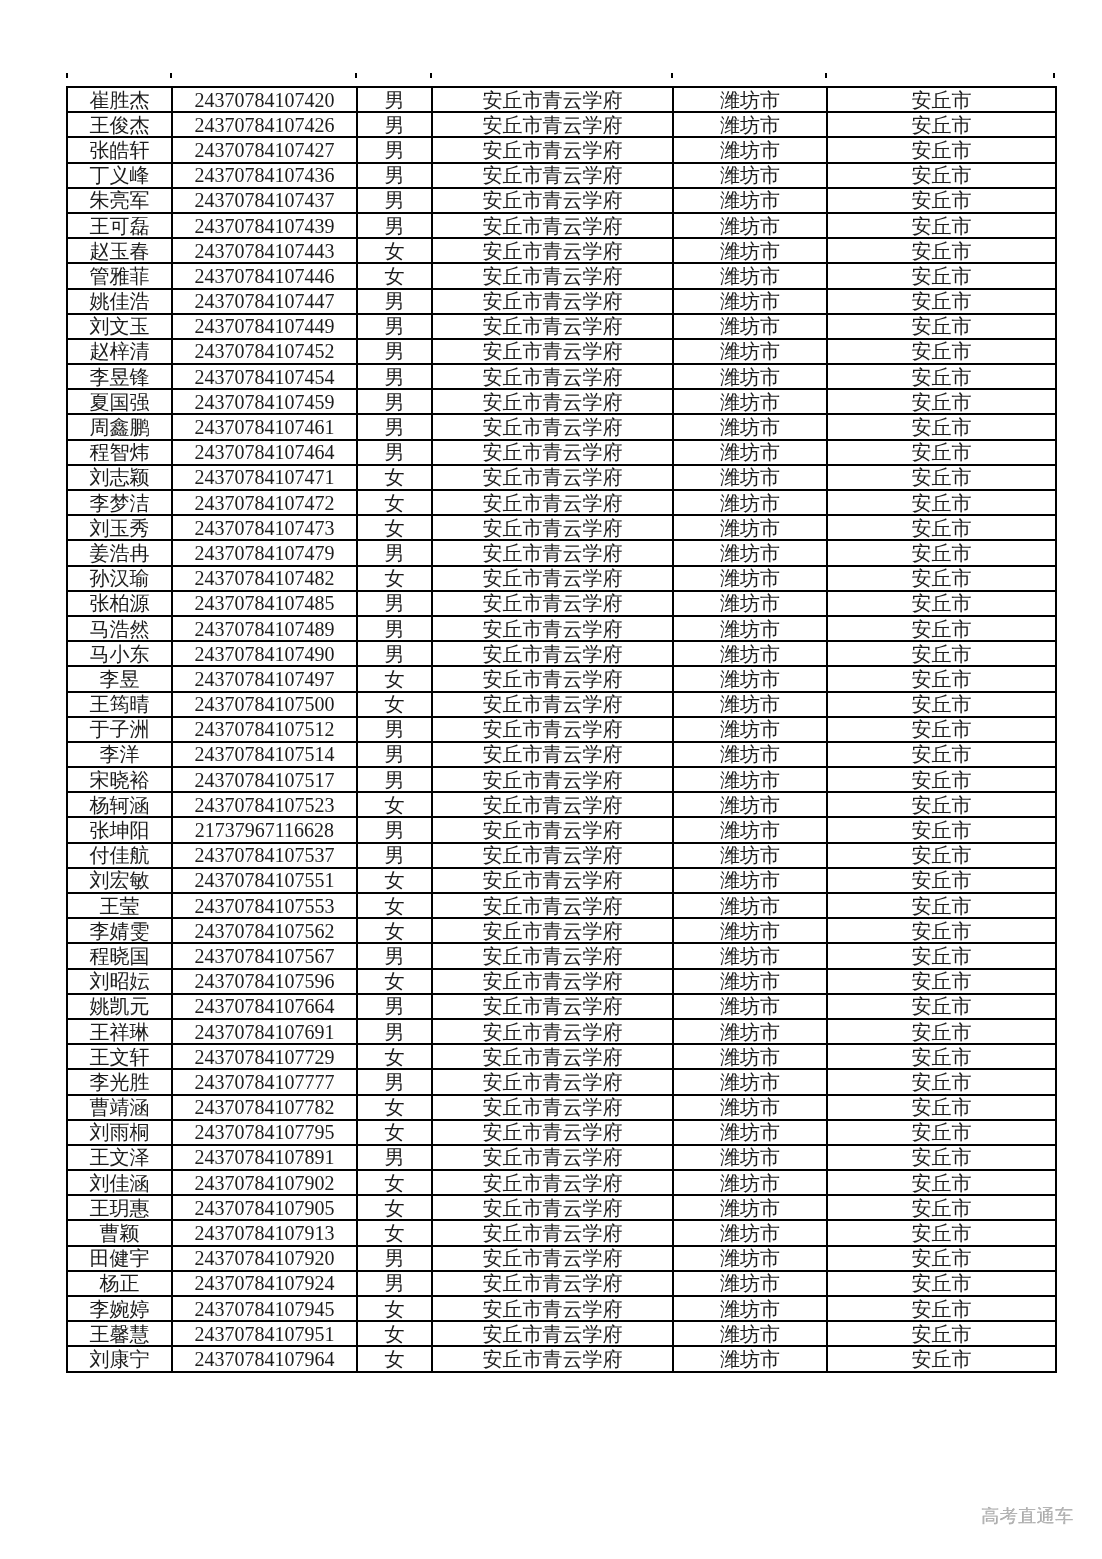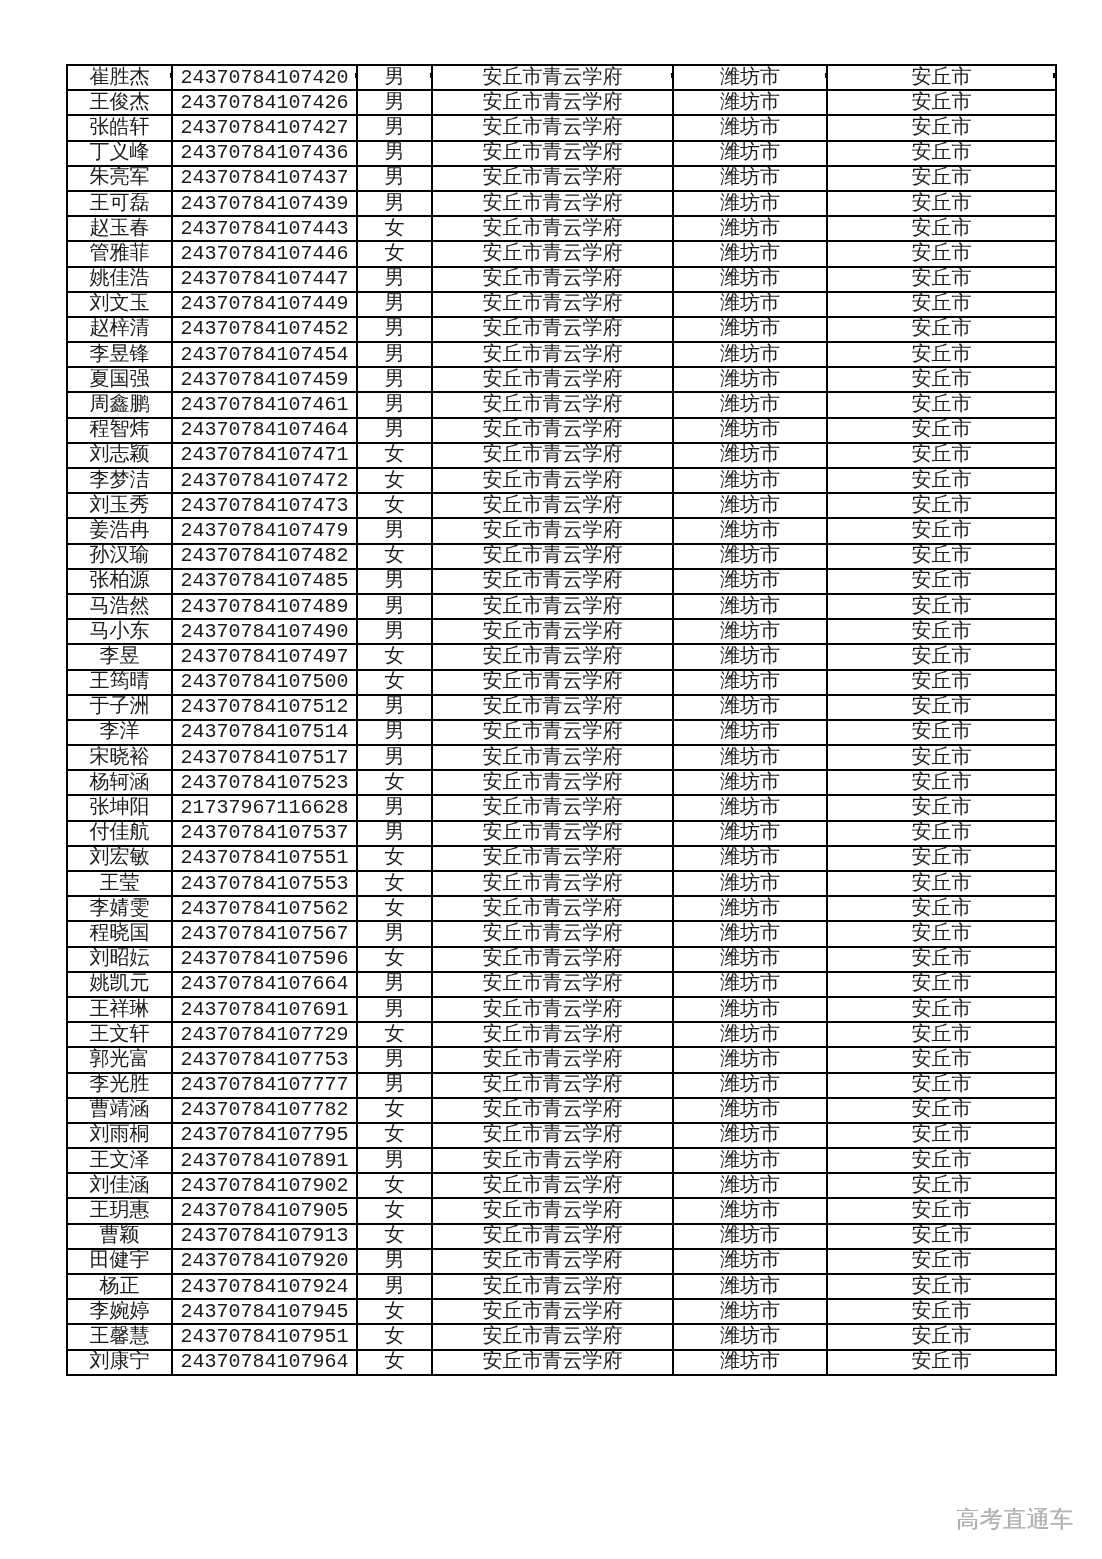--- a/index.html
+++ b/index.html
@@ -19,44 +19,43 @@
   .stub {
     position: absolute;
     top: 73px;
     width: 2px;
     height: 5px;
     background: #000000;
   }
   table.roster {
     position: absolute;
     left: 66px;
-    top: 64px;
+    top: 86px;
     width: 989px;
     border-collapse: collapse;
     table-layout: fixed;
-    font-family: Liberation Mono, monospace;
   }
   table.roster td {
     border: 2px solid #000000;
     height: 23.2px;
     padding: 0;
     text-align: center;
     vertical-align: middle;
     font-size: 20px;
     line-height: 1;
     color: #1c1c1c;
     white-space: nowrap;
     overflow: hidden;
   }
   .watermark {
     position: absolute;
     top: 1504px;
     right: 28px;
     font-family: "Liberation Sans", "DejaVu Sans", sans-serif;
-    font-size: 23px;
+    font-size: 18px;
     letter-spacing: 0.5px;
     color: #b4b4b4;
     text-shadow: 1px 1px 0 #ffffff, -0.5px -0.5px 0 #a0a0a0;
   }
 </style>
 </head>
 <body>
 
 <div class="page">
 
@@ -384,28 +383,20 @@
         </tr>
         <tr>
           <td>王文轩</td>
           <td>24370784107729</td>
           <td>女</td>
           <td>安丘市青云学府</td>
           <td>潍坊市</td>
           <td>安丘市</td>
         </tr>
         <tr>
-          <td>郭光富</td>
-          <td>24370784107753</td>
-          <td>男</td>
-          <td>安丘市青云学府</td>
-          <td>潍坊市</td>
-          <td>安丘市</td>
-        </tr>
-        <tr>
           <td>李光胜</td>
           <td>24370784107777</td>
           <td>男</td>
           <td>安丘市青云学府</td>
           <td>潍坊市</td>
           <td>安丘市</td>
         </tr>
         <tr>
           <td>曹靖涵</td>
           <td>24370784107782</td>

